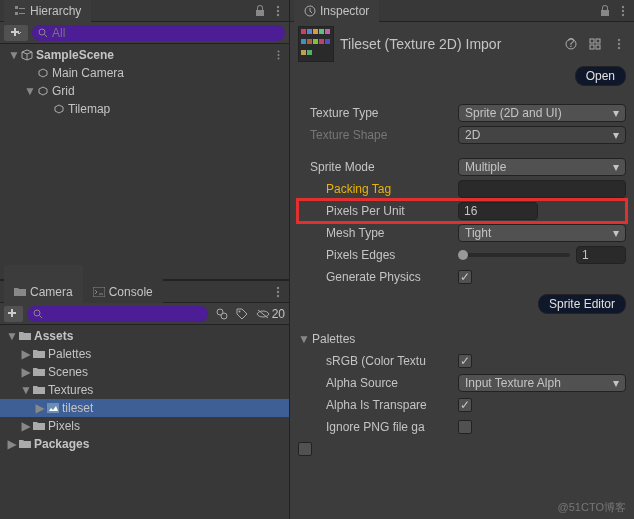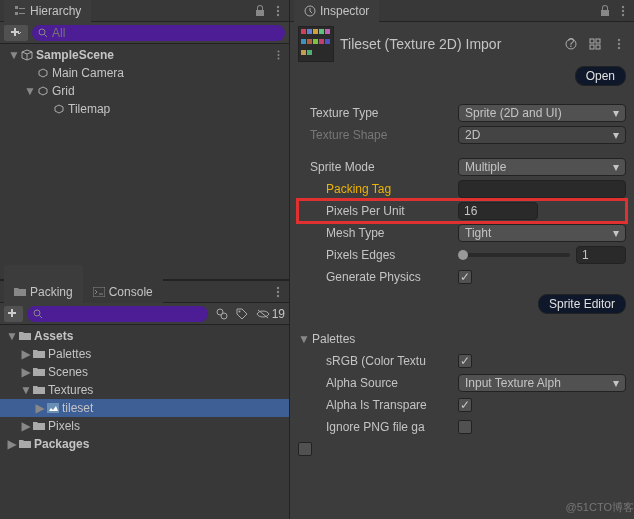--- a/index.html
+++ b/index.html
@@ -46,21 +46,21 @@
 .checkbox { width: 14px; height: 14px; background: #515151; border: 1px solid #222; border-radius: 2px; display: flex; align-items: center; justify-content: center; cursor: pointer; }
 .slider-wrap { display: flex; align-items: center; gap: 6px; width: 100%; }
 .slider-track { flex: 1; height: 4px; background: #2a2a2a; border-radius: 2px; position: relative; }
 .slider-thumb { width: 10px; height: 10px; background: #999; border-radius: 50%; position: absolute; top: -3px; left: 0; cursor: pointer; }
 .slider-val { width: 50px; }
 .highlight-row { outline: 3px solid #e03030; outline-offset: -1px; }
 .section-head { display: flex; align-items: center; height: 22px; cursor: pointer; }
 .section-head .fold { margin-right: 2px; }
 
 .right-btn-row { display: flex; justify-content: flex-end; padding: 6px 0; }
-.watermark { position: absolute; bottom: 4px; right: 0; color: #777; font-size: 11px; }
+.watermark { position: absolute; bottom: 4px; right: 8px; color: #777; font-size: 11px; }
 
 svg { display: block; }
 </style>
 </head>
 <body>
 
 <div class="left-col">
 
   <div class="hierarchy-area">
     <div class="panel-header">
@@ -157,21 +157,21 @@
   </div>
 
   <div class="project-area">
     <div class="panel-header">
       <div class="tab active">
         <span>
             <svg width="12" height="10" viewBox="0 0 12 10">
               <path d="M0 1h4l1 1h7v7H0V1z" fill="#888"></path>
             </svg>
           </span>
-        <span>Packing</span>
+        <span>Camera</span>
       </div>
       <div class="tab">
         <span>
             <svg width="12" height="10" viewBox="0 0 12 10">
               <rect x="0" y="0" width="12" height="10" stroke="#888" fill="none"></rect>
               <path d="M2 3l2 2-2 2M6 7h4" stroke="#888" fill="none"></path>
             </svg>
           </span>
         <span>Console</span>
       </div>
@@ -209,21 +209,21 @@
           <svg width="12" height="12" viewBox="0 0 12 12">
             <path d="M1 1h5l5 5-5 5-5-5V1z" stroke="#aaa" fill="none"></path>
             <circle cx="3.5" cy="3.5" r="1" fill="#aaa"></circle>
           </svg>
         </span>
       <span class="hdr-icon" style="width:auto;gap:2px;display:flex;align-items:center">
         <svg width="14" height="10" viewBox="0 0 14 10">
             <path d="M1 5c2-4 10-4 12 0-2 4-10 4-12 0z" stroke="#aaa" fill="none"></path>
             <line x1="2" y1="1" x2="12" y2="9" stroke="#aaa"></line>
           </svg>
-        <span>19</span>
+        <span>20</span>
       </span>
     </div>
     <div class="tree">
       <div class="tree-row">
           <span class="indent" style="width:2px"></span>
           <span class="fold">▼</span>
           <span class="tree-icon">
             <svg width="12" height="10" viewBox="0 0 12 10">
               <path d="M0 1h4l1 1h7v7H0V1z" fill="#aaa"></path>
             </svg>

